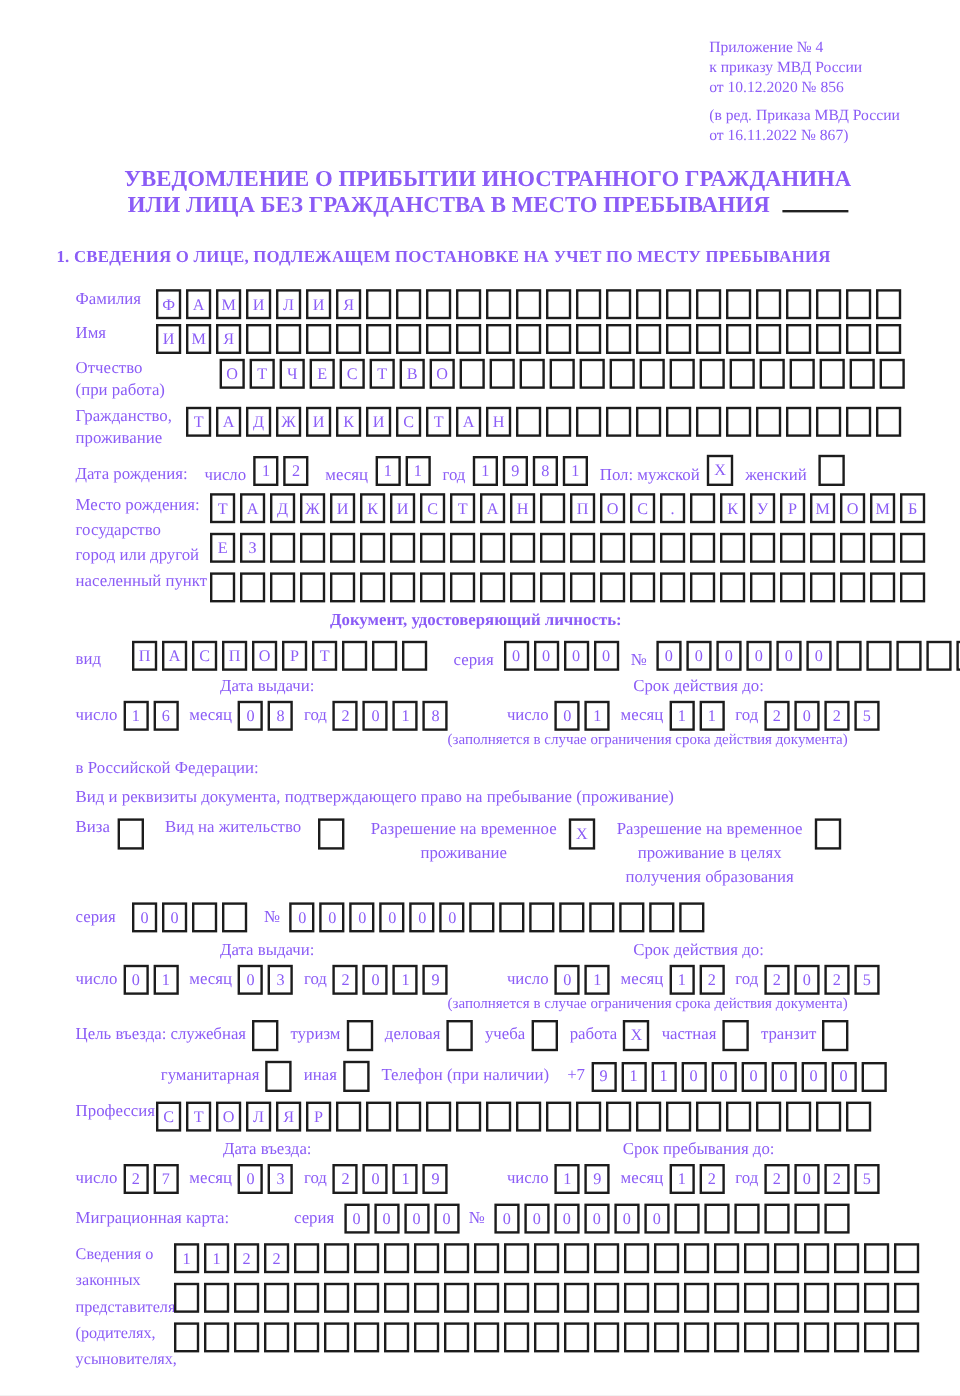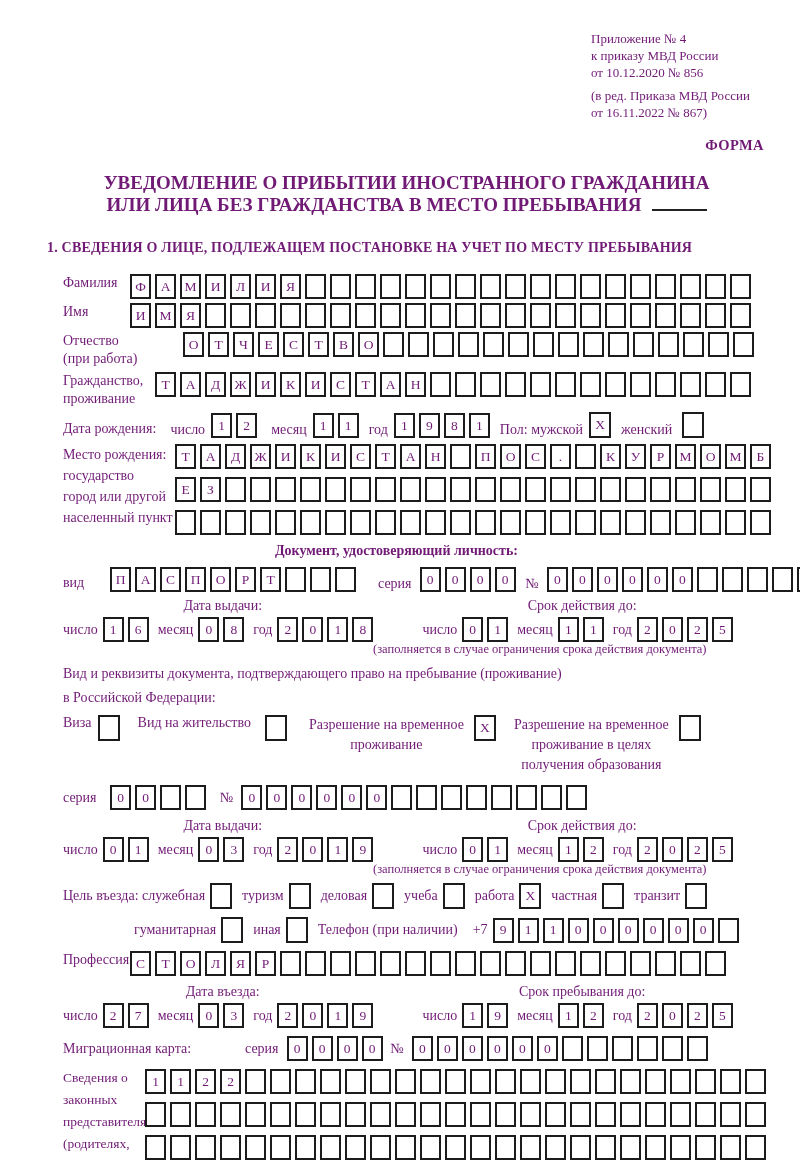--- a/index.html
+++ b/index.html
@@ -1,17 +1,17 @@
 <!DOCTYPE html>
 <html><head>
 <meta charset="utf-8">
 <style>
   html,body{margin:0;padding:0;background:#e8e8e8;}
   .page{
-    width:800px;height:1163px;margin:0 auto;background:#ffffff;color:#701a75;
+    width:800px;height:1163px;margin:0 auto;background:#ffffff;color:#8b5cf6;
     font-family:"Liberation Serif","DejaVu Serif",serif;
     position:relative;overflow:hidden;box-sizing:border-box;
     padding:30px 30px 0 63px;
   }
   .appendix{margin-left:528px;width:220px;font-size:13px;line-height:17px;}
   .appendix p{margin:0;}
   .appendix .gap{height:6px;}
   .forma{ text-align:right;padding-right:6px;font-weight:bold;font-size:14.5px;margin-top:16px;letter-spacing:0.4px;}
   .title{text-align:center;font-weight:bold;font-size:19px;line-height:22px;margin-top:18px;margin-left:-20px;}
   .blank-line{display:inline-block;width:55px;border-bottom:2px solid #222;height:13px;margin-left:10px;}
@@ -51,21 +51,20 @@
 
   <div class="appendix">
     <p>Приложение № 4</p>
     <p>к приказу МВД России</p>
     <p>от 10.12.2020 № 856</p>
     <div class="gap"></div>
     <p>(в ред. Приказа МВД России</p>
     <p>от 16.11.2022 № 867)</p>
   </div>
 
-  <div class="forma">ФОРМА</div>
 
   <div class="title">
     <div>УВЕДОМЛЕНИЕ О ПРИБЫТИИ ИНОСТРАННОГО ГРАЖДАНИНА</div>
     <div><span>ИЛИ ЛИЦА БЕЗ ГРАЖДАНСТВА В МЕСТО ПРЕБЫВАНИЯ</span><span class="blank-line"></span></div>
   </div>
 
   <div class="sec1">1. СВЕДЕНИЯ О ЛИЦЕ, ПОДЛЕЖАЩЕМ ПОСТАНОВКЕ НА УЧЕТ ПО МЕСТУ ПРЕБЫВАНИЯ</div>
 
   <div class="row">
     <span class="lbl w67">Фамилия</span>
@@ -392,22 +391,22 @@
             <span class="cell">2</span>
             <span class="cell">0</span>
             <span class="cell">2</span>
             <span class="cell">5</span>
           </span>
       </div>
     </div>
   </div>
   <div class="note">(заполняется в случае ограничения срока действия документа)</div>
 
+  <div class="plain">в Российской Федерации:</div>
   <div class="plain">Вид и реквизиты документа, подтверждающего право на пребывание (проживание)</div>
-  <div class="plain">в Российской Федерации:</div>
 
   <div class="vrow">
     <span class="cgrp">
       <span>Виза</span>
       <span class="cells ml6">
           <span class="cell cb"></span>
         </span>
     </span>
     <span class="cgrp ml18">
       <span>Вид на жительство</span>

